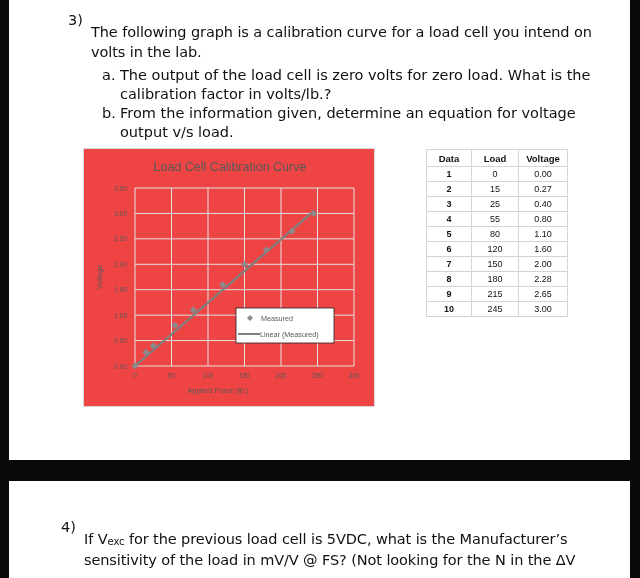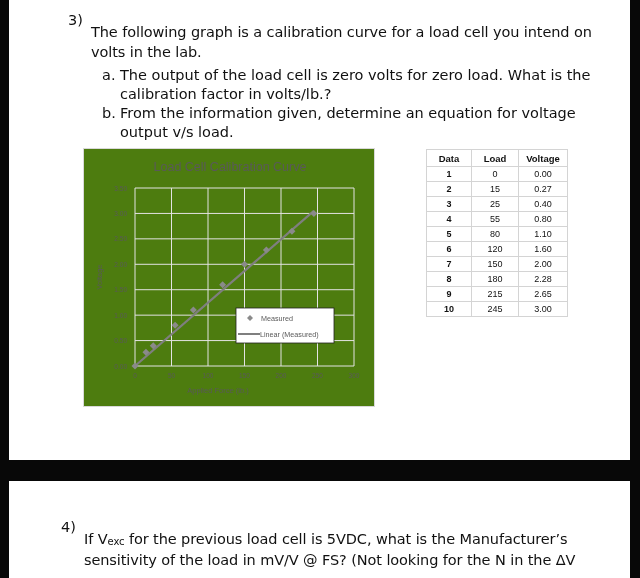--- a/index.html
+++ b/index.html
@@ -7,21 +7,21 @@
          font-family:"DejaVu Sans", sans-serif; color:#111; }
   .panel { position:absolute; left:9px; width:621px; background:#fff; }
   #panel-top { top:0; height:460px; }
   #panel-bottom { top:481px; height:97px; }
   .q { position:absolute; font-size:14.5px; line-height:20px; letter-spacing:-0.1px; }
   .q .num { position:absolute; left:0; top:0; }
   .q .body { position:absolute; left:23px; top:12px; }
   .sub { position:absolute; font-size:14.5px; line-height:19px; }
   .sub .lbl { position:absolute; left:0; top:0; }
   .sub .txt { position:absolute; left:18px; top:0; }
-  #chart { position:absolute; left:74px; top:148px; width:290px; height:257px; border:1px solid #d9d9d9; background:#4d7c0f; }
+  #chart { position:absolute; left:74px; top:148px; width:290px; height:257px; border:1px solid #d9d9d9; background:#ef4444; }
   #table { position:absolute; left:417px; top:149px; border-collapse:collapse; font-family:"Liberation Sans", sans-serif; font-size:9px; }
   #table th, #table td { border:1px solid #d4d4d4; padding:0; height:14px; text-align:center; }
   #table th { font-weight:bold; height:16px; font-size:9.5px;margin-top:8px; }
   #table td.idx { font-weight:bold; }
   sub.exc { font-size:10px; vertical-align:-1px; }
 </style>
 </head>
 <body>
 
 <div class="panel" id="panel-top">

